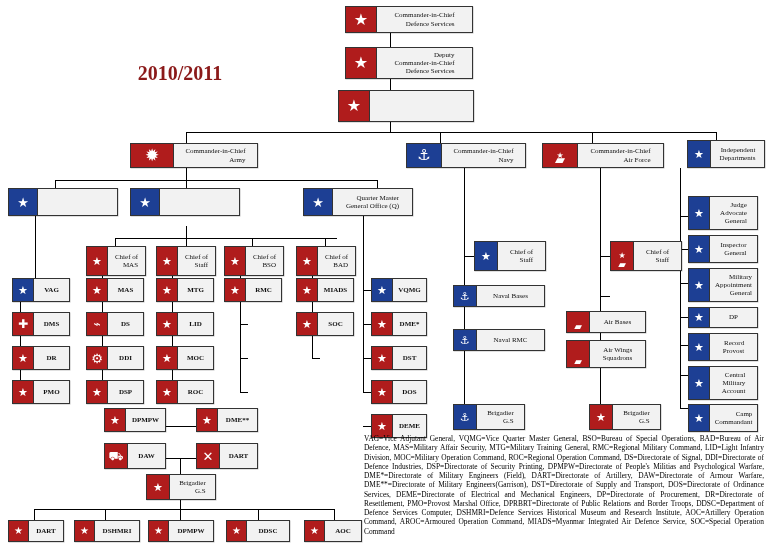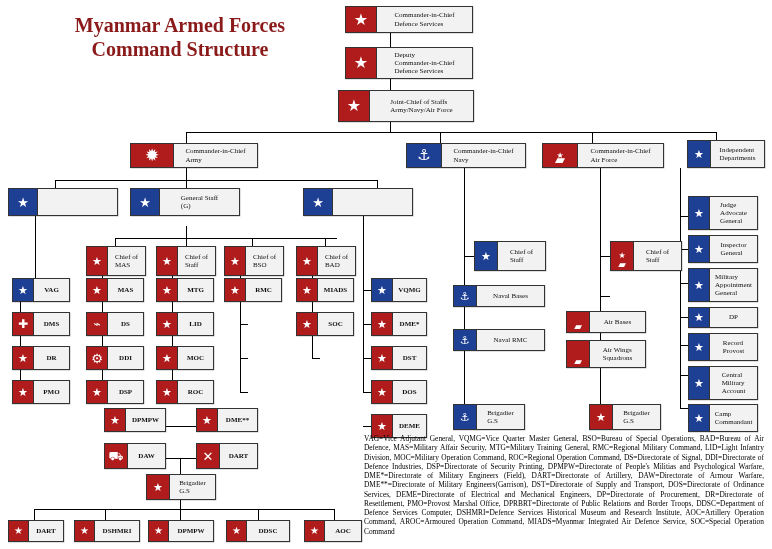--- a/index.html
+++ b/index.html
@@ -41,21 +41,21 @@
     flex:0 0 auto;
     position:relative;
     border-right:1px solid #333;
     overflow:hidden;
   }
   .lbl{
     flex:1 1 auto;
     display:flex;
     align-items:center;
     justify-content:center;
-    text-align:left;
+    text-align:right;
     padding:0 2px;
     font-family:"Liberation Serif", serif;
     white-space:pre-line;
   }
   .lbl.bold{font-weight:bold;}
 
   
   .f-red{background:#b01c1c;}
   .f-blue{background:#1d3f94;}
 
@@ -83,22 +83,21 @@
     line-height:1.25;
     color:#000;
     text-align:justify;
   }
 </style>
 </head>
 <body>
 
 <div id="root">
 
-  <div class="title title-l1">Myanmar Armed Forces</div>
-  <div class="title title-l2">Command Structure</div>
+  <div class="title title-l3">2010/2011</div>
 
   <div class="ln lnv" style="left:390px;top:33px;height:14px;"></div>
 
   <div class="ln lnv" style="left:390px;top:79px;height:11px;"></div>
 
   <div class="ln lnv" style="left:390px;top:122px;height:10px;"></div>
   <div class="ln lnh" style="left:186px;top:132px;width:530px;"></div>
   <div class="ln lnv" style="left:186px;top:132px;height:11px;"></div>
   <div class="ln lnv" style="left:440px;top:132px;height:11px;"></div>
   <div class="ln lnv" style="left:592px;top:132px;height:11px;"></div>
@@ -210,22 +209,20 @@
     </div>
     <div class="lbl">Deputy
 Commander-in-Chief
 Defence Services</div>
   </div>
 
   <div class="node" style="left:338px;top:90px;width:136px;height:32px;">
     <div class="flag f-red" style="width:30px;">
       <div class="glyph" style="font-size:16px;">★</div>
     </div>
-    <div class="lbl">Joint-Chief of Staffs
-Army/Navy/Air Force</div>
   </div>
 
   <div class="node" style="left:130px;top:143px;width:128px;height:25px;">
     <div class="flag f-red" style="width:42px;">
       <div class="glyph" style="font-size:17px;">✹</div>
     </div>
     <div class="lbl">Commander-in-Chief
 Army</div>
   </div>
 
@@ -257,28 +254,28 @@
   <div class="node" style="left:8px;top:188px;width:110px;height:28px;">
     <div class="flag f-blue" style="width:28px;">
       <div class="glyph" style="font-size:13px;">★</div>
     </div>
   </div>
 
   <div class="node" style="left:130px;top:188px;width:110px;height:28px;">
     <div class="flag f-blue" style="width:28px;">
       <div class="glyph" style="font-size:13px;">★</div>
     </div>
-    <div class="lbl">General Staff
-(G)</div>
   </div>
 
   <div class="node" style="left:303px;top:188px;width:110px;height:28px;">
     <div class="flag f-blue" style="width:28px;">
       <div class="glyph" style="font-size:13px;">★</div>
     </div>
+    <div class="lbl">Quarter Master
+General Office (Q)</div>
   </div>
 
   <div class="node" style="left:688px;top:196px;width:70px;height:34px;">
     <div class="flag f-blue" style="width:20px;">
       <div class="glyph" style="font-size:11px;">★</div>
     </div>
     <div class="lbl">Judge
 Advocate
 General</div>
   </div>

